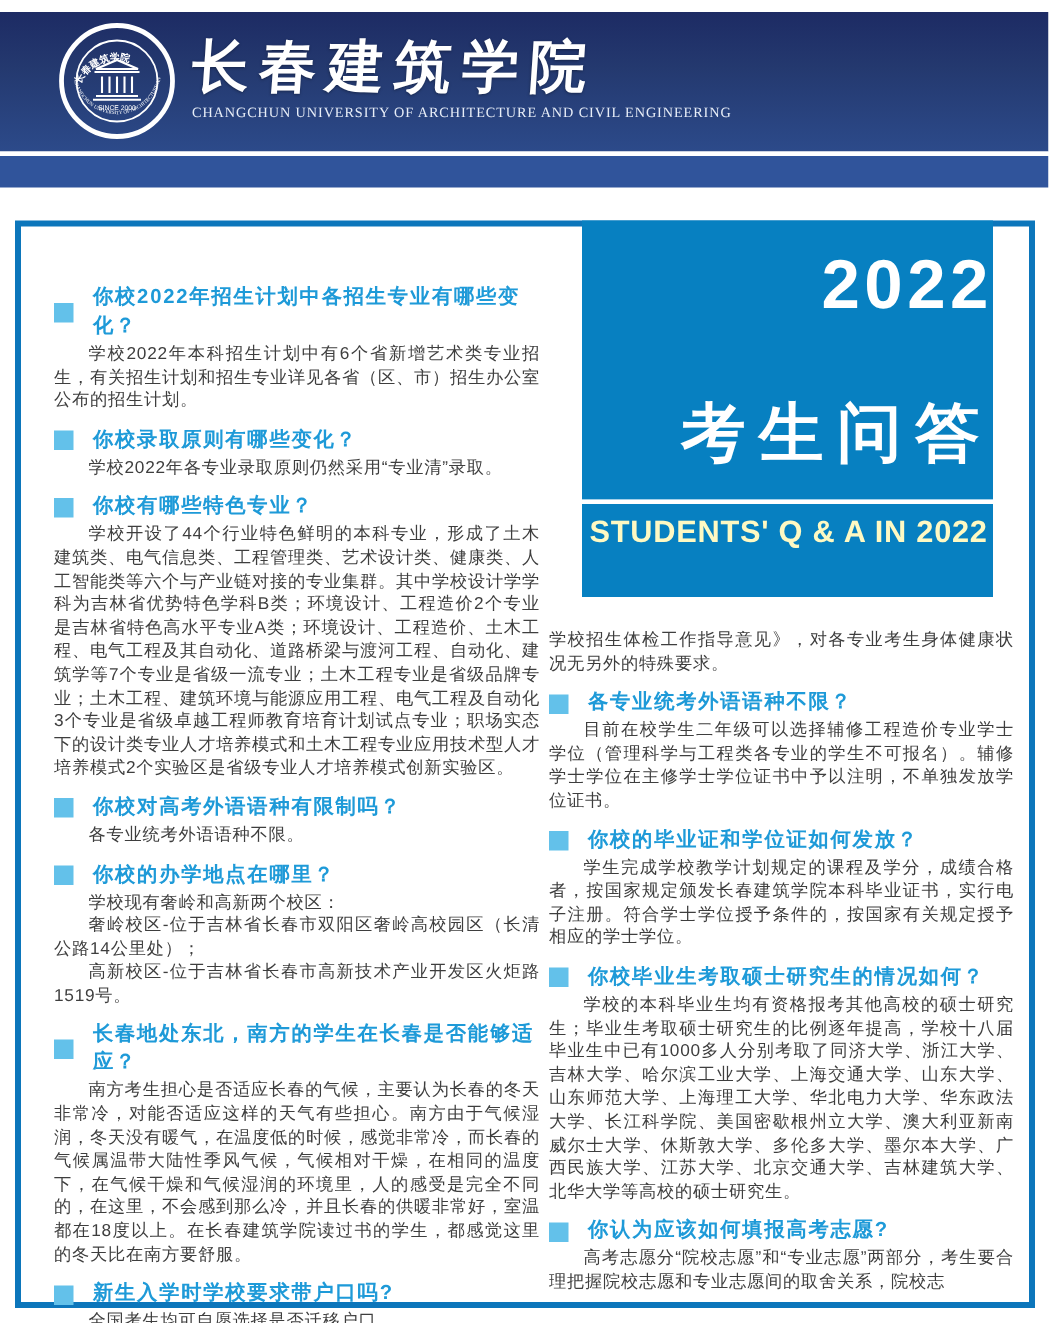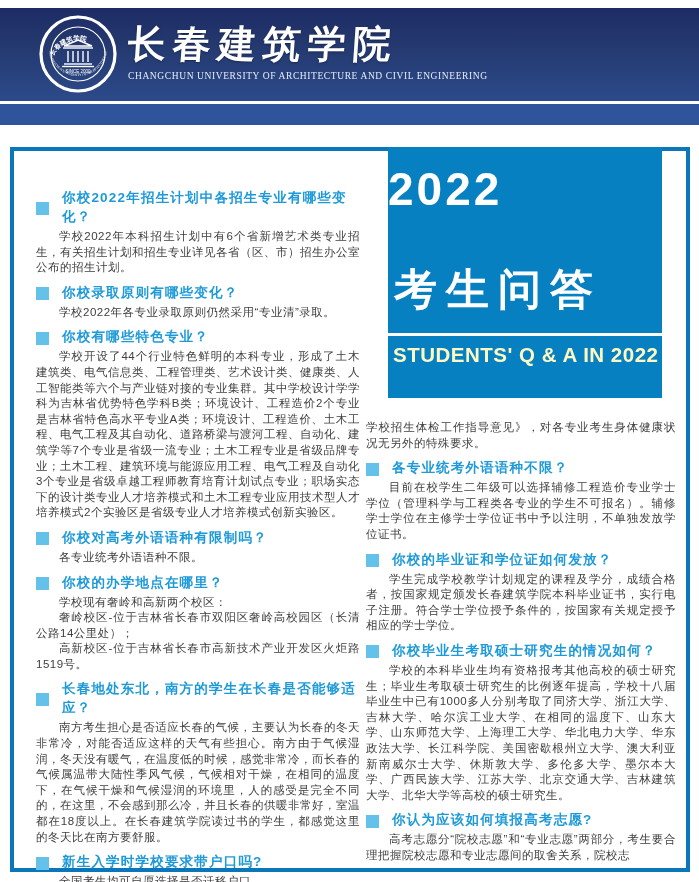--- a/index.html
+++ b/index.html
@@ -35,21 +35,21 @@
               color:#1e9ad8; font-weight:bold; font-size:13.5px; line-height:19px;
               letter-spacing:1.2px; margin:7px 0 3px 0; }
   .q-bullet { flex:none; width:13px; height:13px; background:#63c1ea; margin-top:3px; }
   .answer p { font-size:11.5px; line-height:15.6px; color:#3e3e3e; text-align:justify;
               text-indent:2em; letter-spacing:0.5px; }
   .answer p.noindent { text-indent:0; }
 
   
   #qa-banner { margin-left:22px; width:274px; }
   #qa-banner-main { height:186px; background:#0780c1; color:#ffffff;
-                    display:flex; flex-direction:column; align-items:flex-start; justify-content:center; }
+                    display:flex; flex-direction:column; align-items:flex-end; justify-content:center; }
   .banner-year  { font-size:46px; font-weight:bold; letter-spacing:3px; line-height:54px; }
   .banner-title { font-size:43px; font-weight:bold; letter-spacing:9px; line-height:58px;
                   margin-left:6px;margin-top:44px; }
   #qa-banner-band { height:65px; background:#0780c1; border-top:3px solid #ffffff;
                     color:#fef9c3; font-weight:bold; font-size:20.5px; letter-spacing:0.5px;
                     padding:7px 0 0 5px; white-space:nowrap; }
   #col-right .qa-flow { margin-top:22px; }
 </style>
 </head>
 <body>
@@ -196,21 +196,21 @@
               <div class="answer">
                 <p>学生完成学校教学计划规定的课程及学分，成绩合格者，按国家规定颁发长春建筑学院本科毕业证书，实行电子注册。符合学士学位授予条件的，按国家有关规定授予相应的学士学位。</p>
               </div>
             </div>
             <div class="qa-item">
               <div class="question">
                 <span class="q-bullet"></span>
                 <span>你校毕业生考取硕士研究生的情况如何？</span>
               </div>
               <div class="answer">
-                <p>学校的本科毕业生均有资格报考其他高校的硕士研究生；毕业生考取硕士研究生的比例逐年提高，学校十八届毕业生中已有1000多人分别考取了同济大学、浙江大学、吉林大学、哈尔滨工业大学、在相同的温度下、山东大学、山东师范大学、上海理工大学、华北电力大学、华东政法大学、长江科学院、美国密歇根州立大学、澳大利亚新南威尔士大学、休斯敦大学、多伦多大学、墨尔本大学、广西民族大学、江苏大学、北京交通大学、吉林建筑大学、北华大学等高校的硕士研究生。</p>
+                <p>学校的本科毕业生均有资格报考其他高校的硕士研究生；毕业生考取硕士研究生的比例逐年提高，学校十八届毕业生中已有1000多人分别考取了同济大学、浙江大学、吉林大学、哈尔滨工业大学、上海交通大学、山东大学、山东师范大学、上海理工大学、华北电力大学、华东政法大学、长江科学院、美国密歇根州立大学、澳大利亚新南威尔士大学、休斯敦大学、多伦多大学、墨尔本大学、广西民族大学、江苏大学、北京交通大学、吉林建筑大学、北华大学等高校的硕士研究生。</p>
               </div>
             </div>
             <div class="qa-item">
               <div class="question">
                 <span class="q-bullet"></span>
                 <span>你认为应该如何填报高考志愿?</span>
               </div>
               <div class="answer">
                 <p>高考志愿分“院校志愿”和“专业志愿”两部分，考生要合理把握院校志愿和专业志愿间的取舍关系，院校志</p>
               </div>

